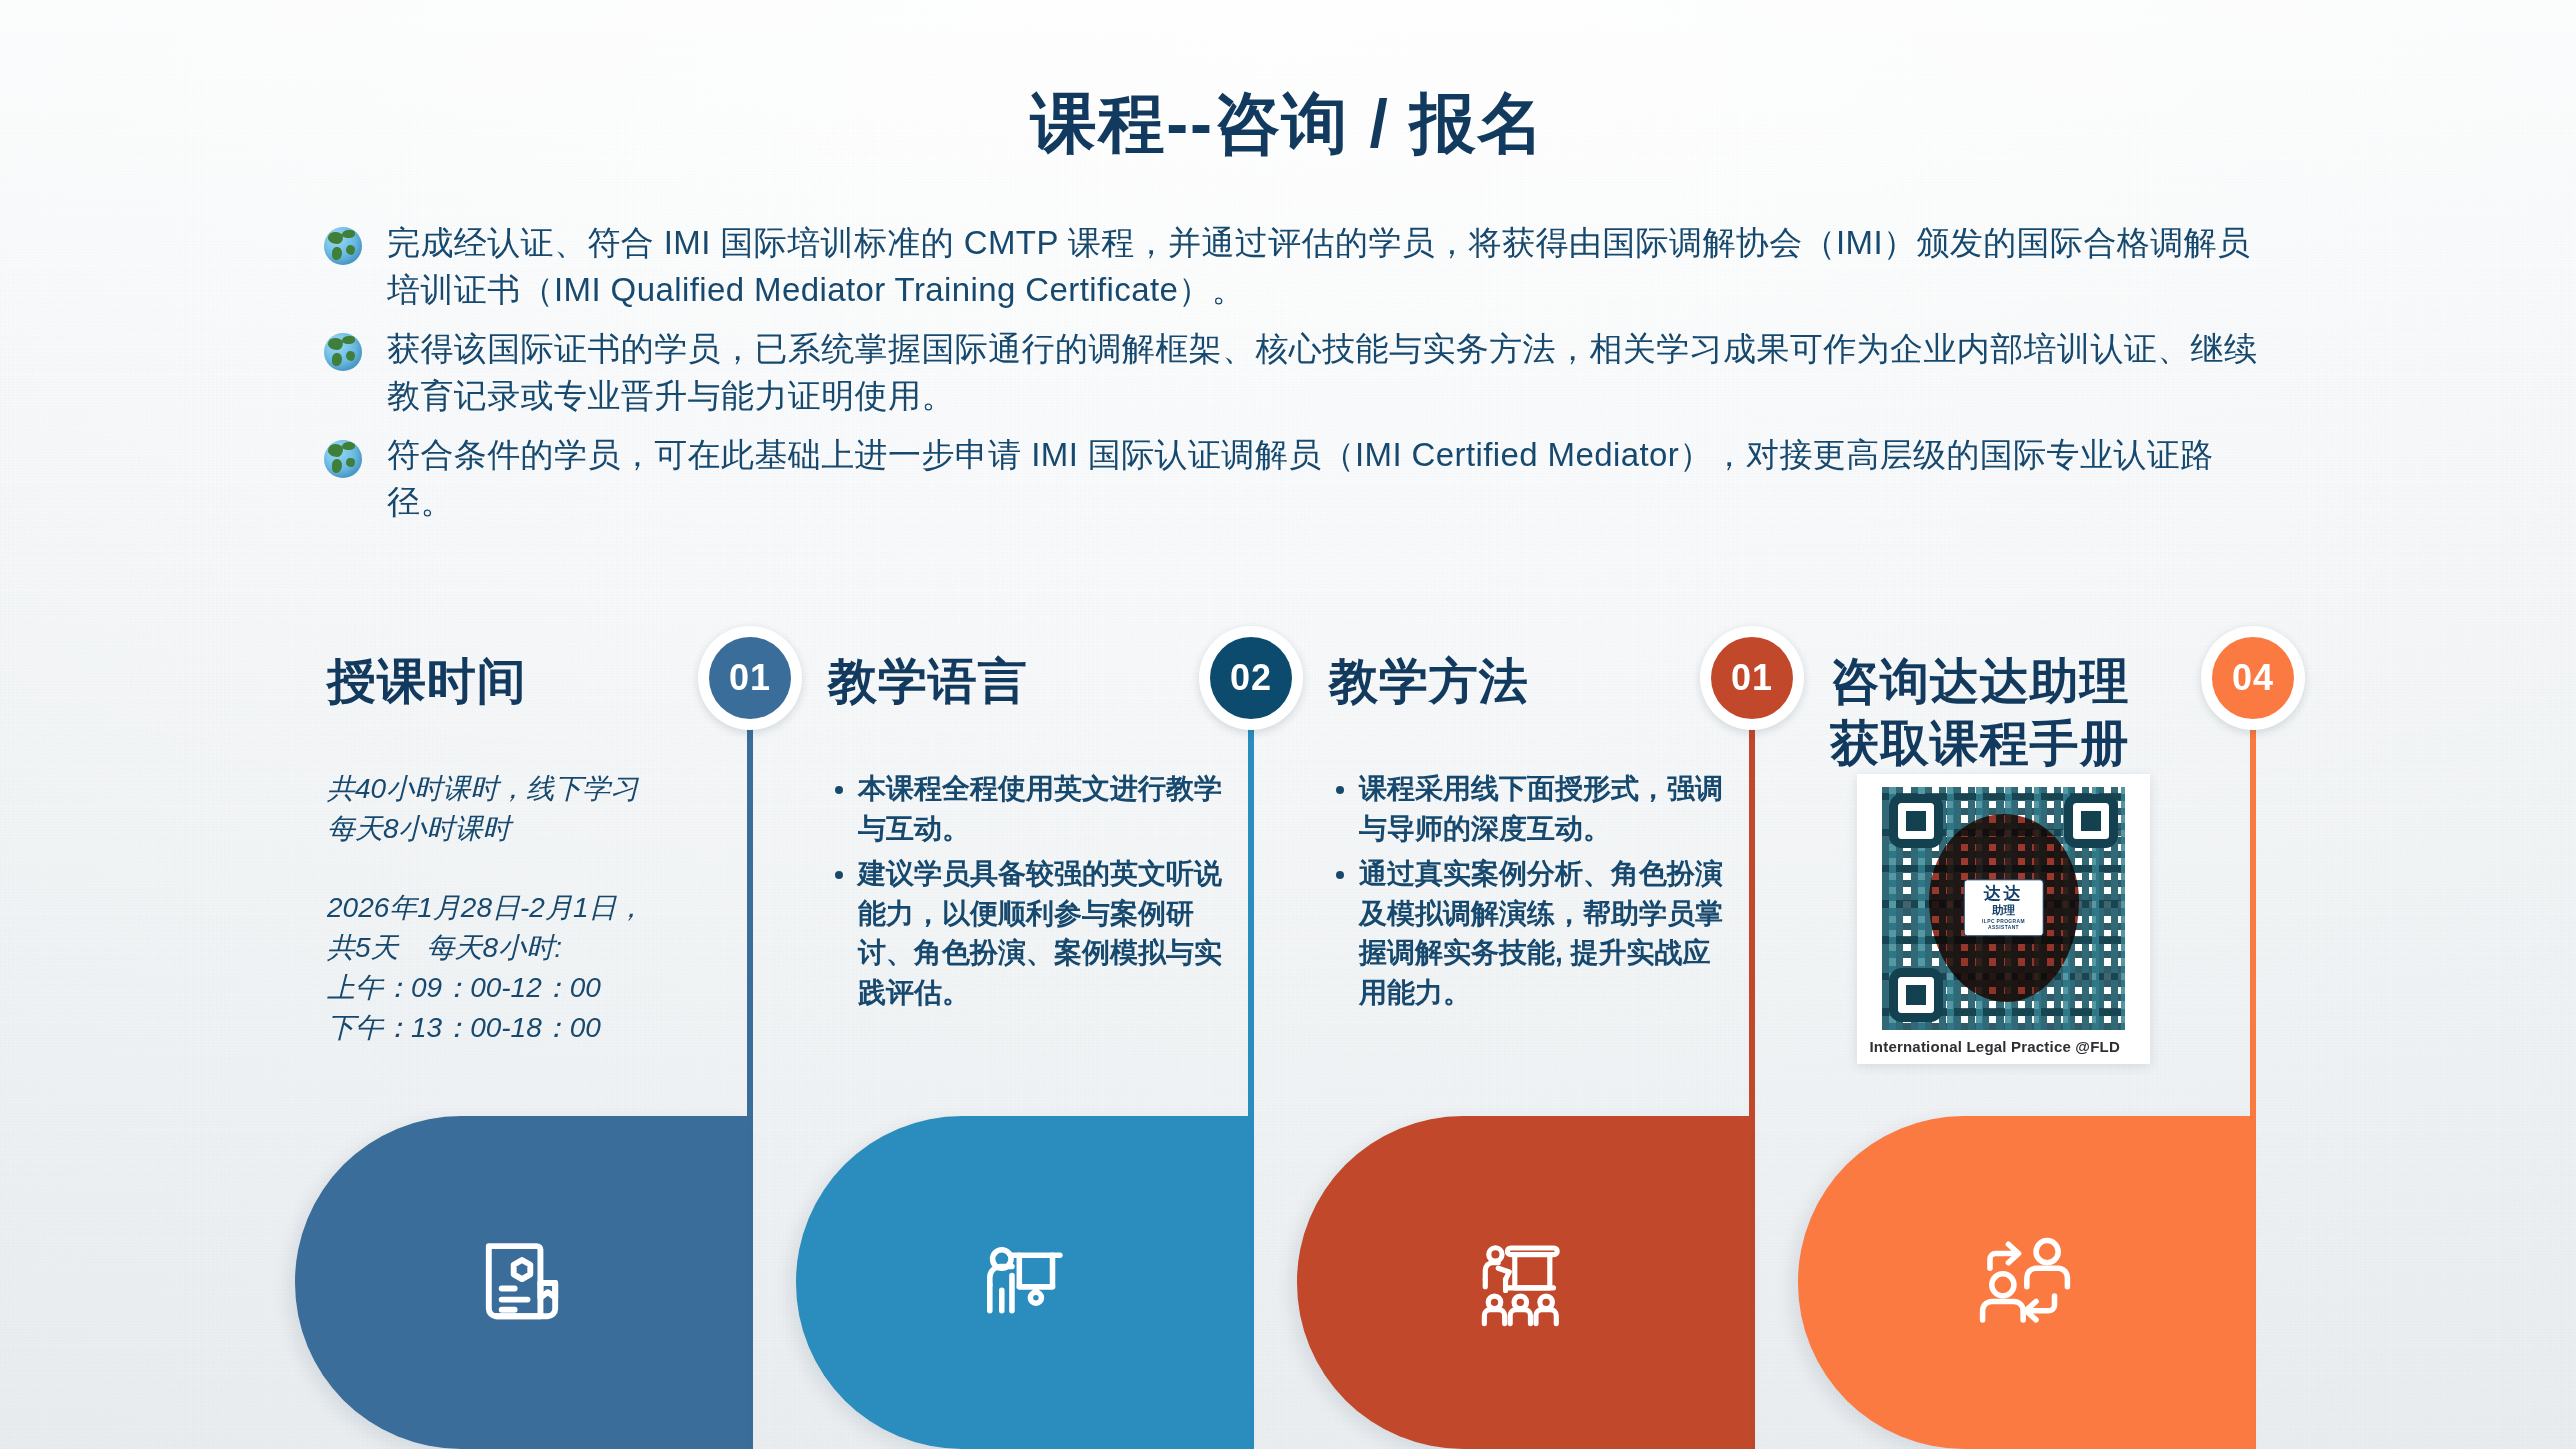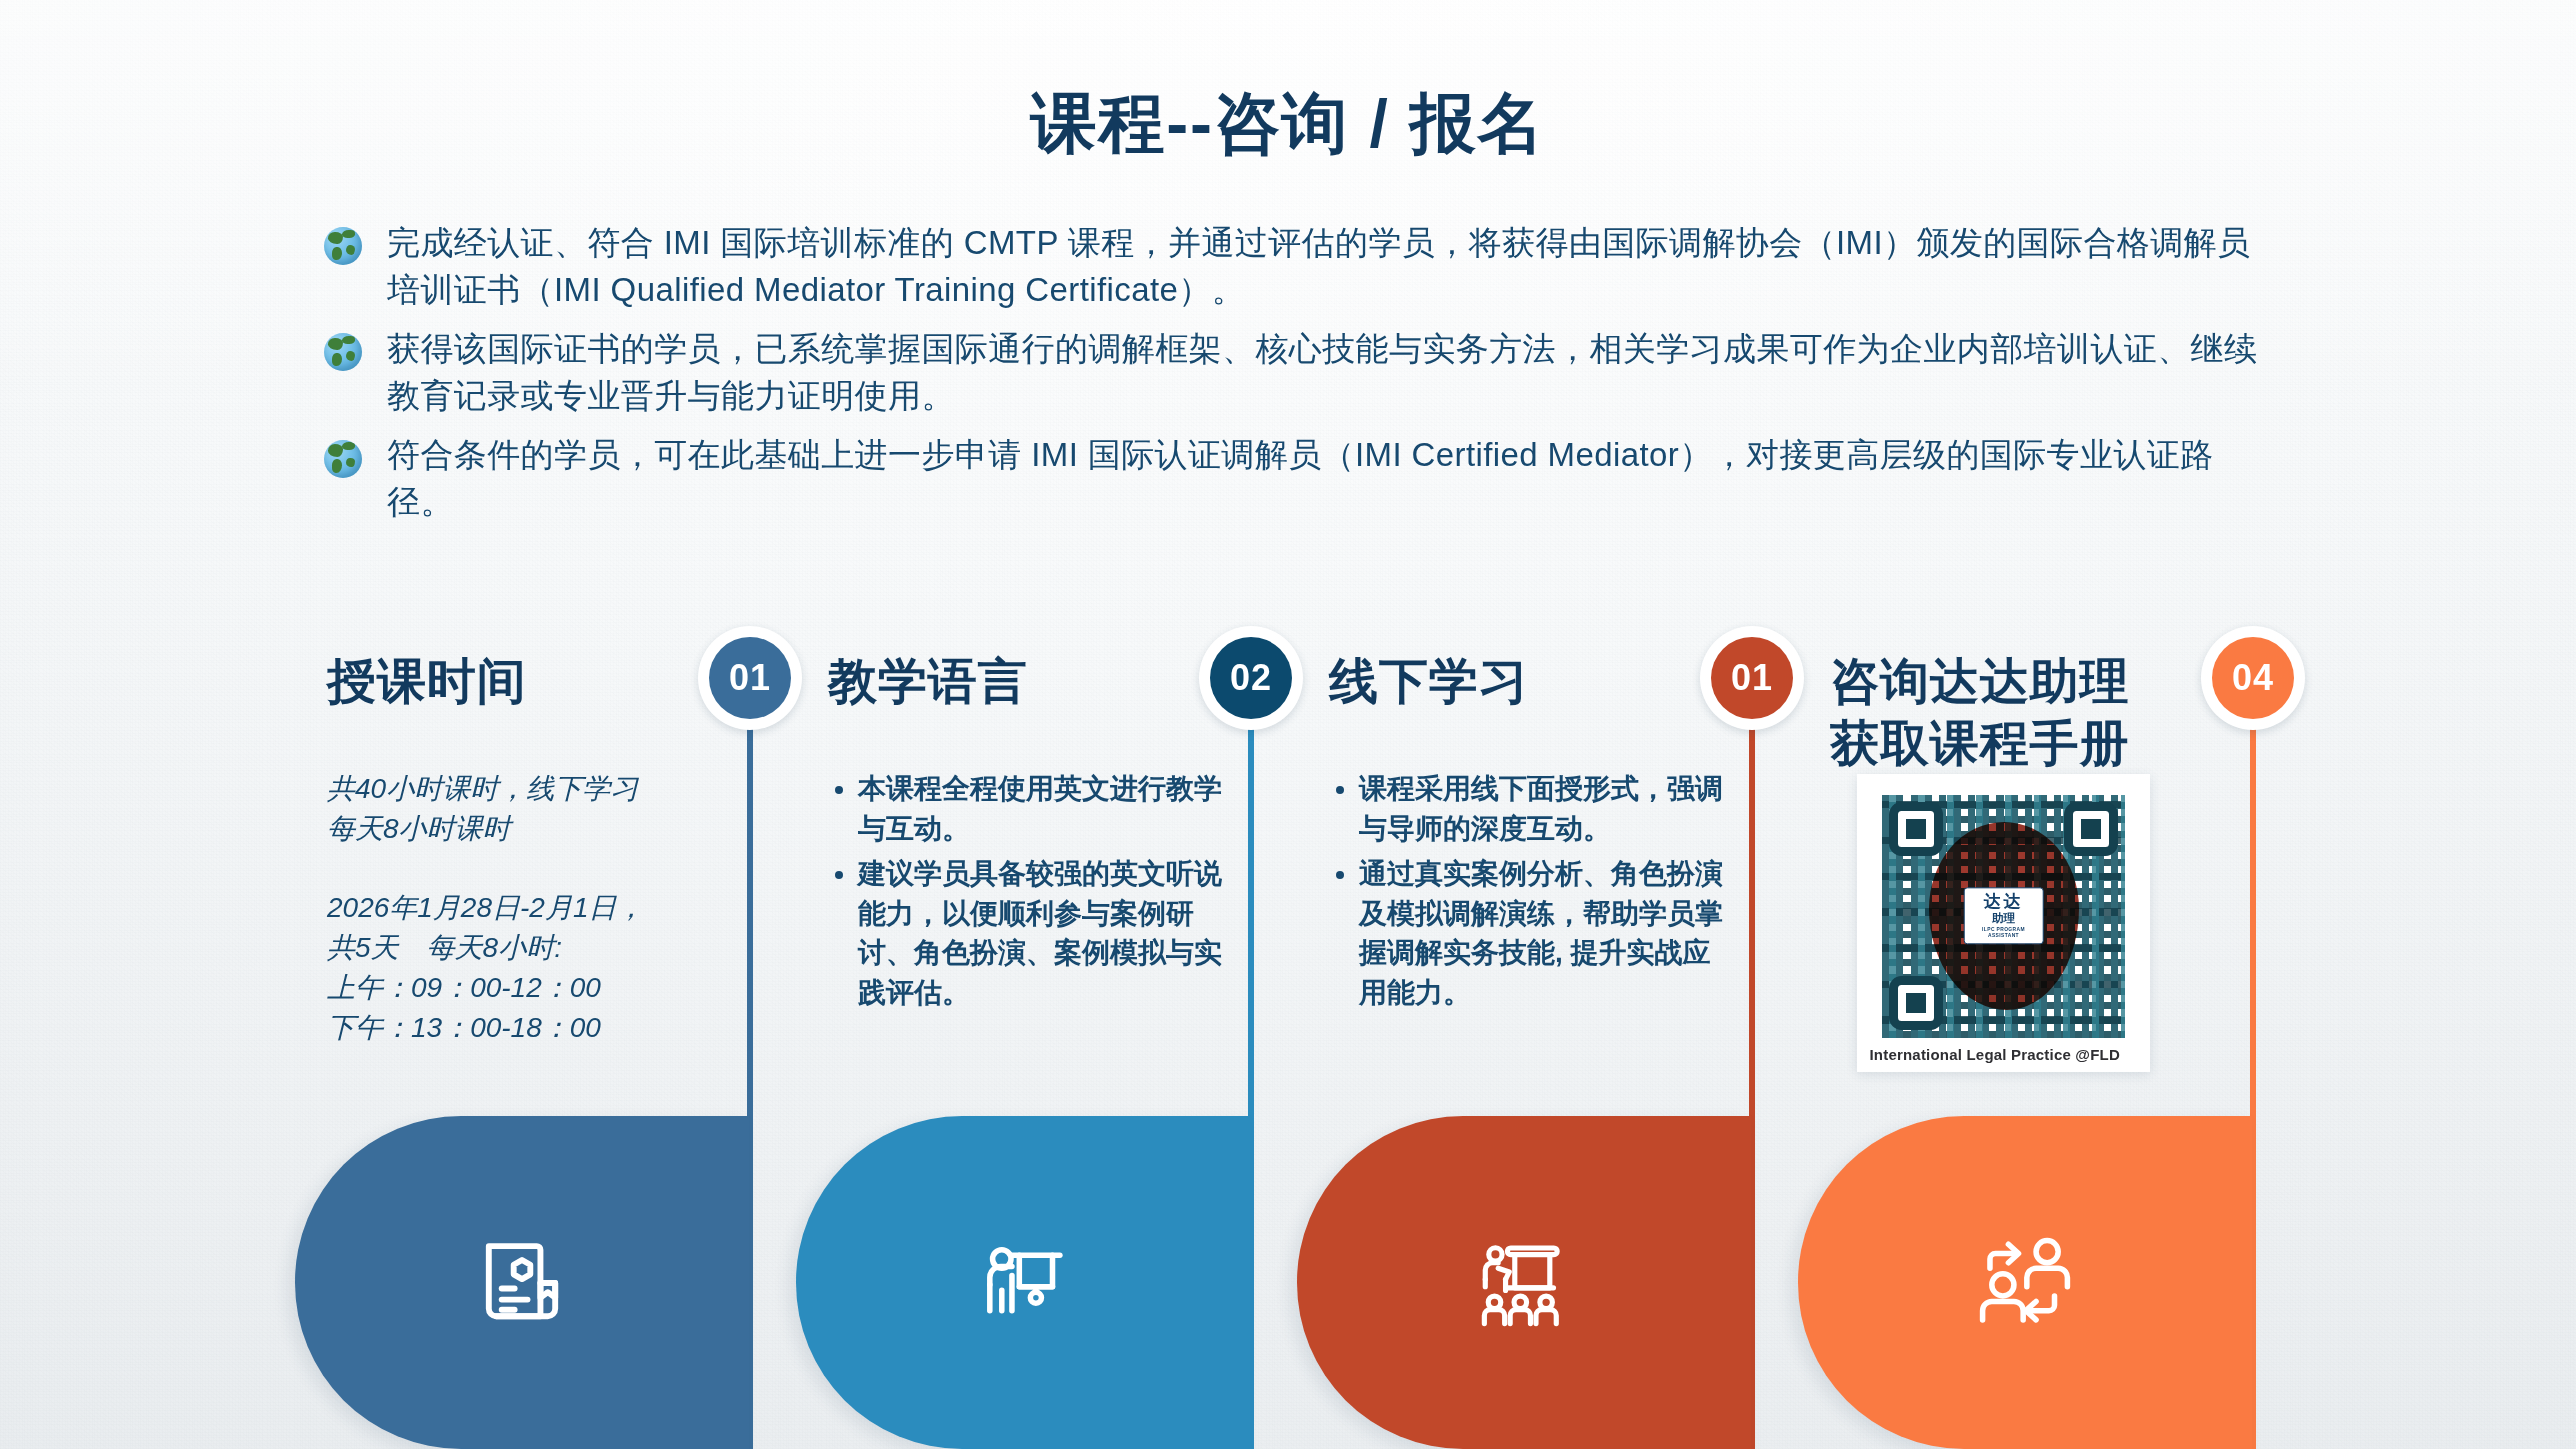--- a/index.html
+++ b/index.html
@@ -201,21 +201,21 @@
     width: 268px;
     background: #ffffff;
     padding: 12.5px 12.5px 9px 12.5px;
     box-shadow: 0 2.7px 10.7px rgba(40,70,100,.14);
     z-index: 7;
   }
   .qr-box {
     position: relative;
     width: 243px;
     height: 243px;
-    margin: 8px auto;
+    margin: 0 auto;
     background: #ffffff;
     overflow: hidden;
   }
   .qr-noise {
     position: absolute;
     inset: 0;
     background-image:
       repeating-linear-gradient(90deg, #1f5c6b 0 7.2px, transparent 7.2px 14.3px),
       repeating-linear-gradient(0deg, #1c4f5c 0 7.2px, transparent 7.2px 14.3px);
     opacity: .92;
@@ -369,21 +369,21 @@
           <path d="M30 17v17h18V17"></path>
           <path d="M30 34h18"></path>
           <circle cx="39" cy="40" r="3"></circle>
           <path d="M39 34v3"></path>
         </svg>
       </div>
     </div>
 
     <div class="col col-3">
       <div class="col-line" style="background:#c1482a"></div>
-      <div class="col-heading">线下学习</div>
+      <div class="col-heading">教学方法</div>
       <div class="col-body">
         <ul>
           <li>课程采用线下面授形式，强调与导师的深度互动。</li>
           <li>通过真实案例分析、角色扮演及模拟调解演练，帮助学员掌握调解实务技能, 提升实战应用能力。</li>
         </ul>
       </div>
       <div class="badge">
         <div class="badge-inner" style="background:#c1482a">01</div>
       </div>
       <div class="blob" style="background:#c1482a">

